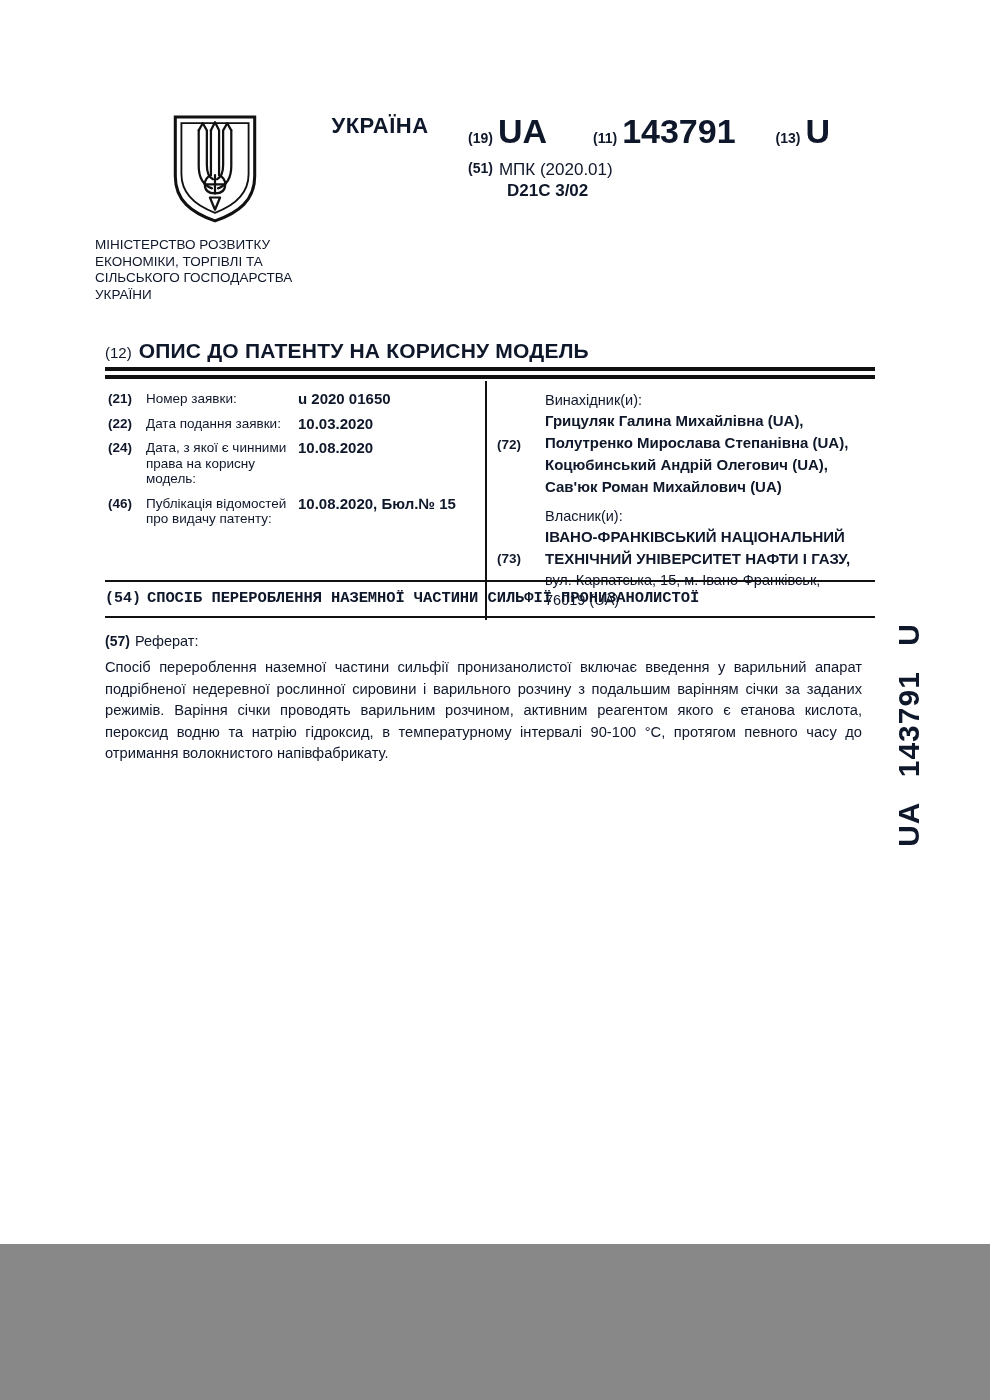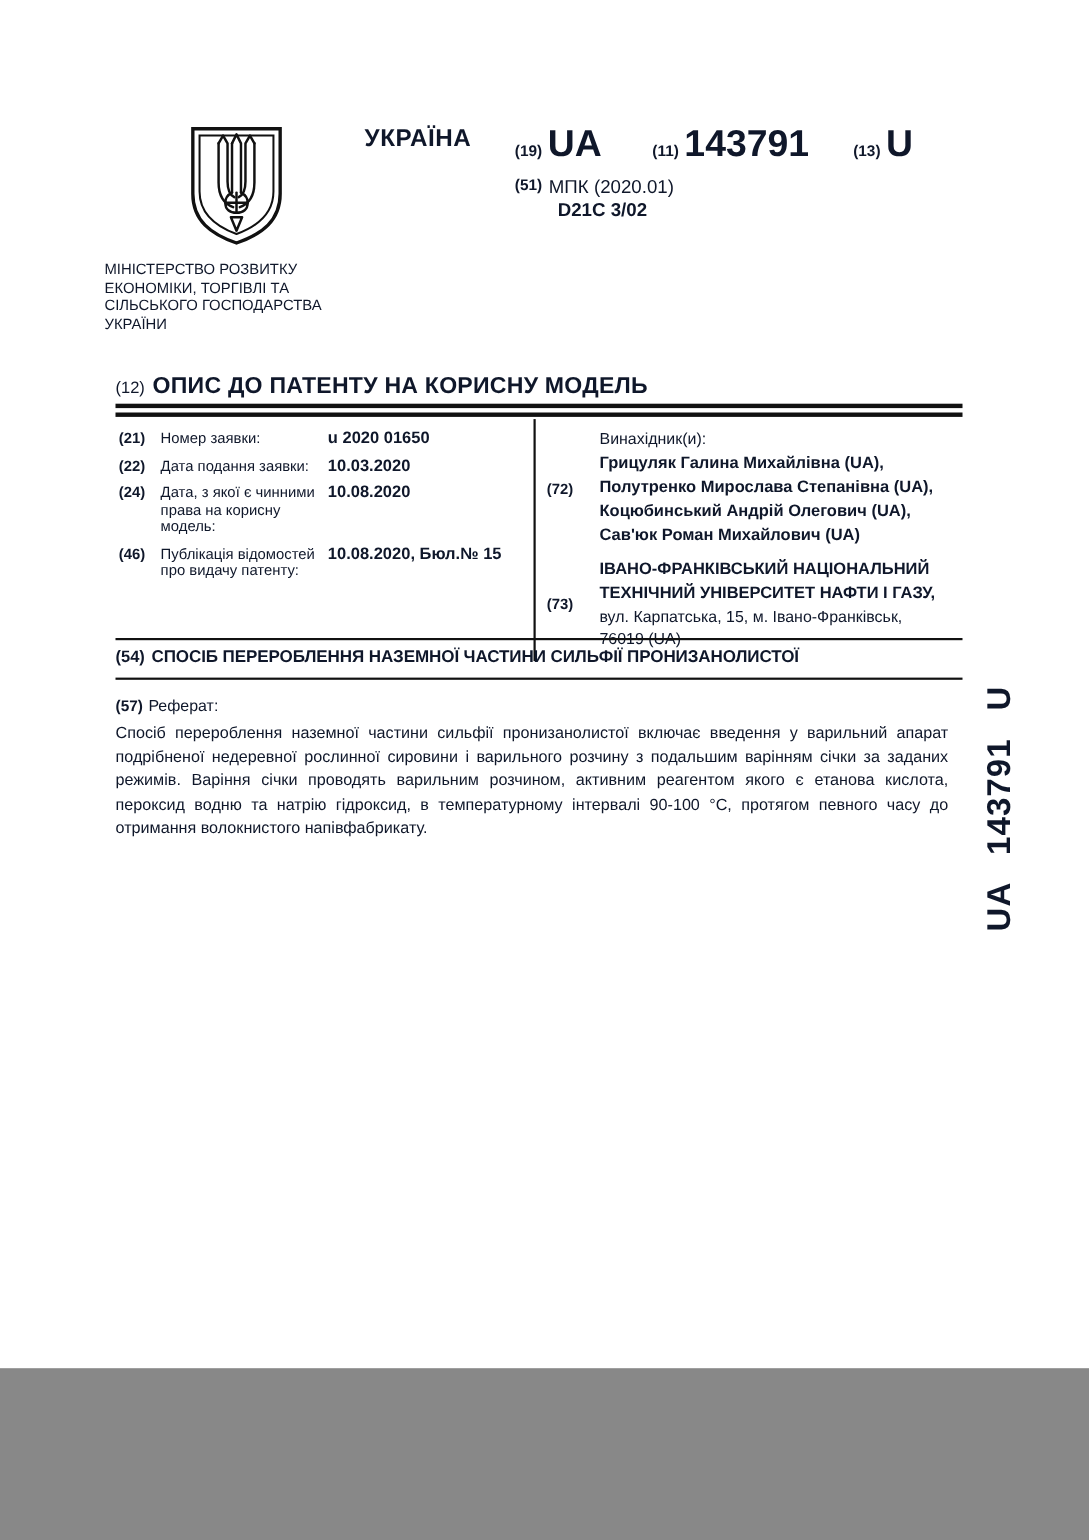--- a/index.html
+++ b/index.html
@@ -62,21 +62,21 @@
   .r-label { font-size: 14.5px; line-height: 19px; }
   .r-name { font-size: 15px; font-weight: bold; line-height: 22px; }
   .r-owner { font-size: 15px; font-weight: bold; line-height: 22px; width: 330px; }
   .r-address { font-size: 14.5px; line-height: 20px; width: 310px; }
   .mt9 { margin-top: 9px; }
 
   .thin-rule { left: 105px; width: 770px; height: 0; border-top: 2px solid #111; }
   #rule-54-top { top: 580px; }
   #rule-54-bottom { top: 616px; }
 
-  #sec54 { left: 105px; top: 589px; width: 770px; display: flex; align-items: flex-start; }
+  #sec54 { left: 105px; top: 589px; width: 770px; display: flex; align-items: flex-end; font-family: Liberation Mono, monospace; }
   #sec54 .s-code { font-size: 15px; font-weight: bold; flex: none; }
   #sec54 .s-title { font-size: 15.5px; font-weight: bold; margin-left: 6px; letter-spacing: -0.1px; }
 
   #sec57 { left: 105px; top: 633px; display: flex; align-items: baseline; }
   #sec57 .s-code { font-size: 14px; font-weight: bold; }
   #sec57 .s-label { font-size: 14.5px; margin-left: 5px; }
 
   #abstract { left: 105px; top: 657px; width: 757px;
               font-size: 14.7px; line-height: 21.5px; text-align: justify; }
 
@@ -172,20 +172,21 @@
           <div class="r-label">Винахідник(и):</div>
           <div class="r-name">Грицуляк Галина Михайлівна (UA),</div>
           <div class="r-name">Полутренко Мирослава Степанівна (UA),</div>
           <div class="r-name">Коцюбинський Андрій Олегович (UA),</div>
           <div class="r-name">Сав'юк Роман Михайлович (UA)</div>
         </div>
       </div>
       <div class="r-row mt9">
         <span class="r-code">(73)</span>
         <div class="r-content">
+          <div class="r-label">Власник(и):</div>
           <div class="r-owner">ІВАНО-ФРАНКІВСЬКИЙ НАЦІОНАЛЬНИЙ ТЕХНІЧНИЙ УНІВЕРСИТЕТ НАФТИ І ГАЗУ,</div>
           <div class="r-address">вул. Карпатська, 15, м. Івано-Франківськ, 76019 (UA)</div>
         </div>
       </div>
     </div>
   </div>
 
   <div class="abs thin-rule" id="rule-54-top"></div>
 
   <div class="abs" id="sec54">

